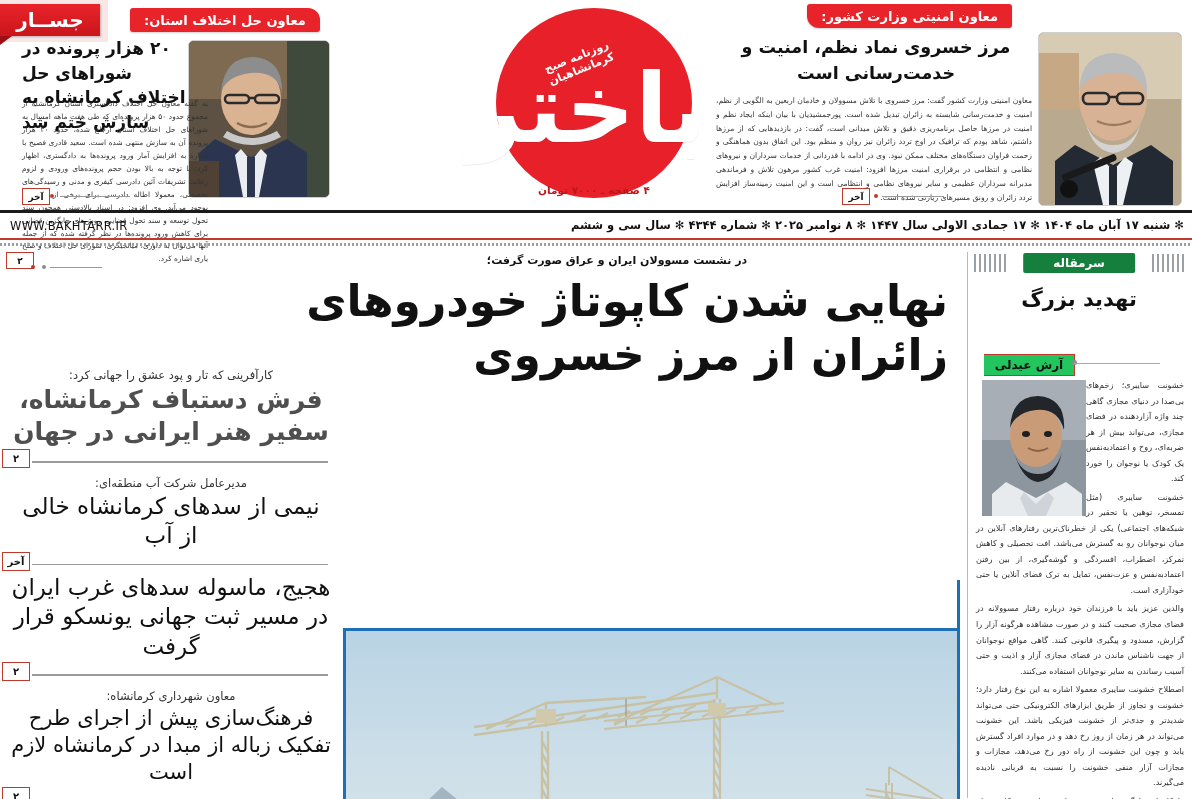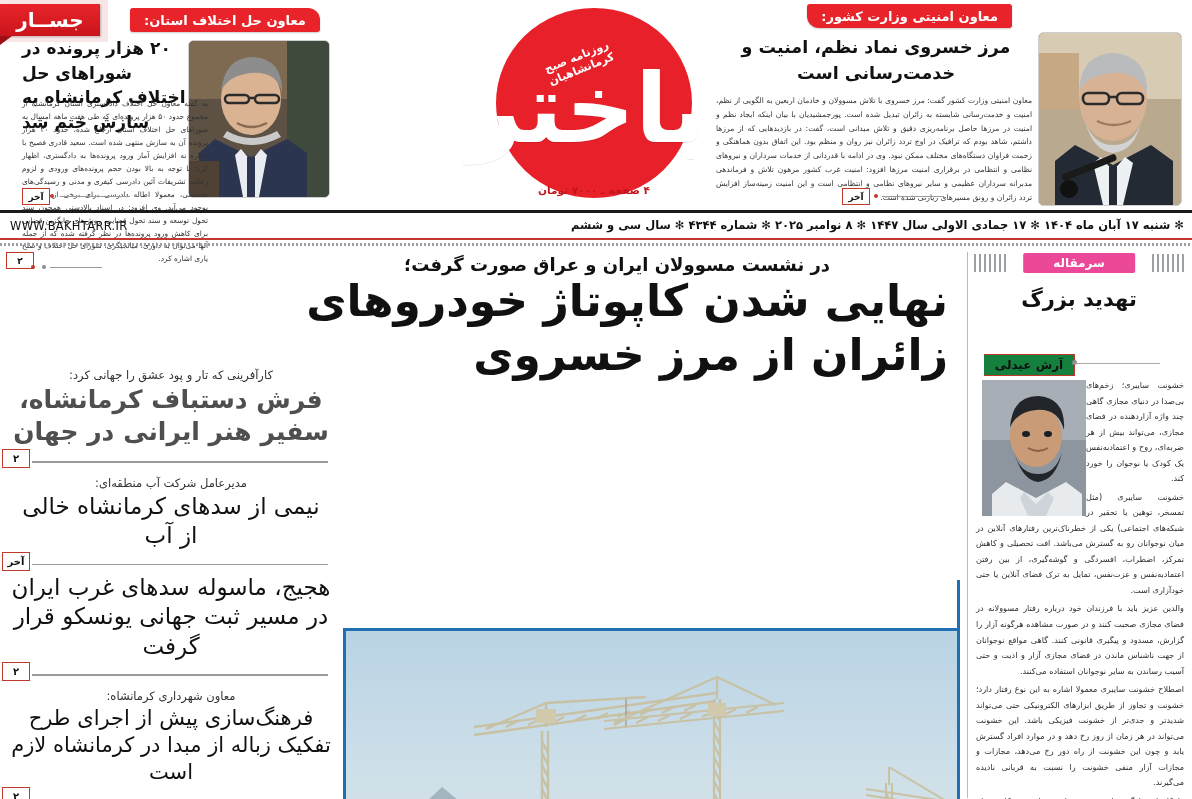--- a/index.html
+++ b/index.html
@@ -123,21 +123,21 @@
   
   .main{position:absolute;left:0;top:250px;width:1192px;height:549px;}
 
   
   .vdiv{position:absolute;right:224px;top:2px;width:1px;height:546px;background:#b9b9b9;}
   .vdiv2{position:absolute;right:232px;top:330px;width:3px;height:215px;background:#1f6fb5;}
 
   
   .kicker{
     position:absolute;right:250px;top:4px;width:650px;text-align:center;
-    font-size:18px;font-weight:bold;color:#111;
+    font-size:11px;font-weight:bold;color:#111;
   }
   .lead-head{
     position:absolute;right:244px;top:24px;width:700px;text-align:right;
     font-size:44px;font-weight:bold;color:#111;line-height:1.22;
     letter-spacing:-1px;
   }
 
   
   .bigphoto{
     position:absolute;left:343px;top:378px;width:611px;height:415px;
@@ -173,32 +173,32 @@
   .ed-barcode{
     position:absolute;right:4px;top:4px;width:34px;height:18px;
     background:repeating-linear-gradient(90deg,#9aa0a6 0 2px,#fff 2px 5px);
   }
   .ed-barcode2{
     position:absolute;left:6px;top:4px;width:34px;height:18px;
     background:repeating-linear-gradient(90deg,#9aa0a6 0 2px,#fff 2px 5px);
   }
   .ed-label{
     position:absolute;left:50%;top:3px;transform:translateX(-50%);
-    background:#ec4899;color:#fff;font-size:12px;font-weight:bold;
+    background:#15803d;color:#fff;font-size:12px;font-weight:bold;
     padding:3px 30px;border-radius:2px;
   }
   .ed-title{
     position:absolute;left:0;top:32px;width:222px;text-align:center;
     font-size:21px;font-weight:bold;color:#111;line-height:1.7;
   }
   .ed-author{
     position:absolute;left:16px;top:104px;width:90px;height:20px;
     border:1.3px solid #c0392b;border-left:none;
     display:flex;align-items:center;justify-content:center;
-    font-size:12px;font-weight:bold;color:#111;background:#15803d;
+    font-size:12px;font-weight:bold;color:#111;background:#22c55e;
   }
   .ed-authline{position:absolute;left:106px;top:113px;width:86px;height:1.4px;background:#a9a9a9;}
   .ed-authdot{position:absolute;left:104px;top:110px;width:5px;height:5px;border-radius:50%;background:#8c8c8c;}
   .ed-body{
     position:absolute;right:6px;top:128px;width:208px;height:402px;
     font-size:8.1px;line-height:1.92;color:#2e2e2e;text-align:justify;
   }
   .ed-body p{margin:0 0 3px 0;}
   .ed-float{float:left;width:104px;height:136px;shape-outside:margin-box;margin:2px 0 3px 6px;}
 </style>

